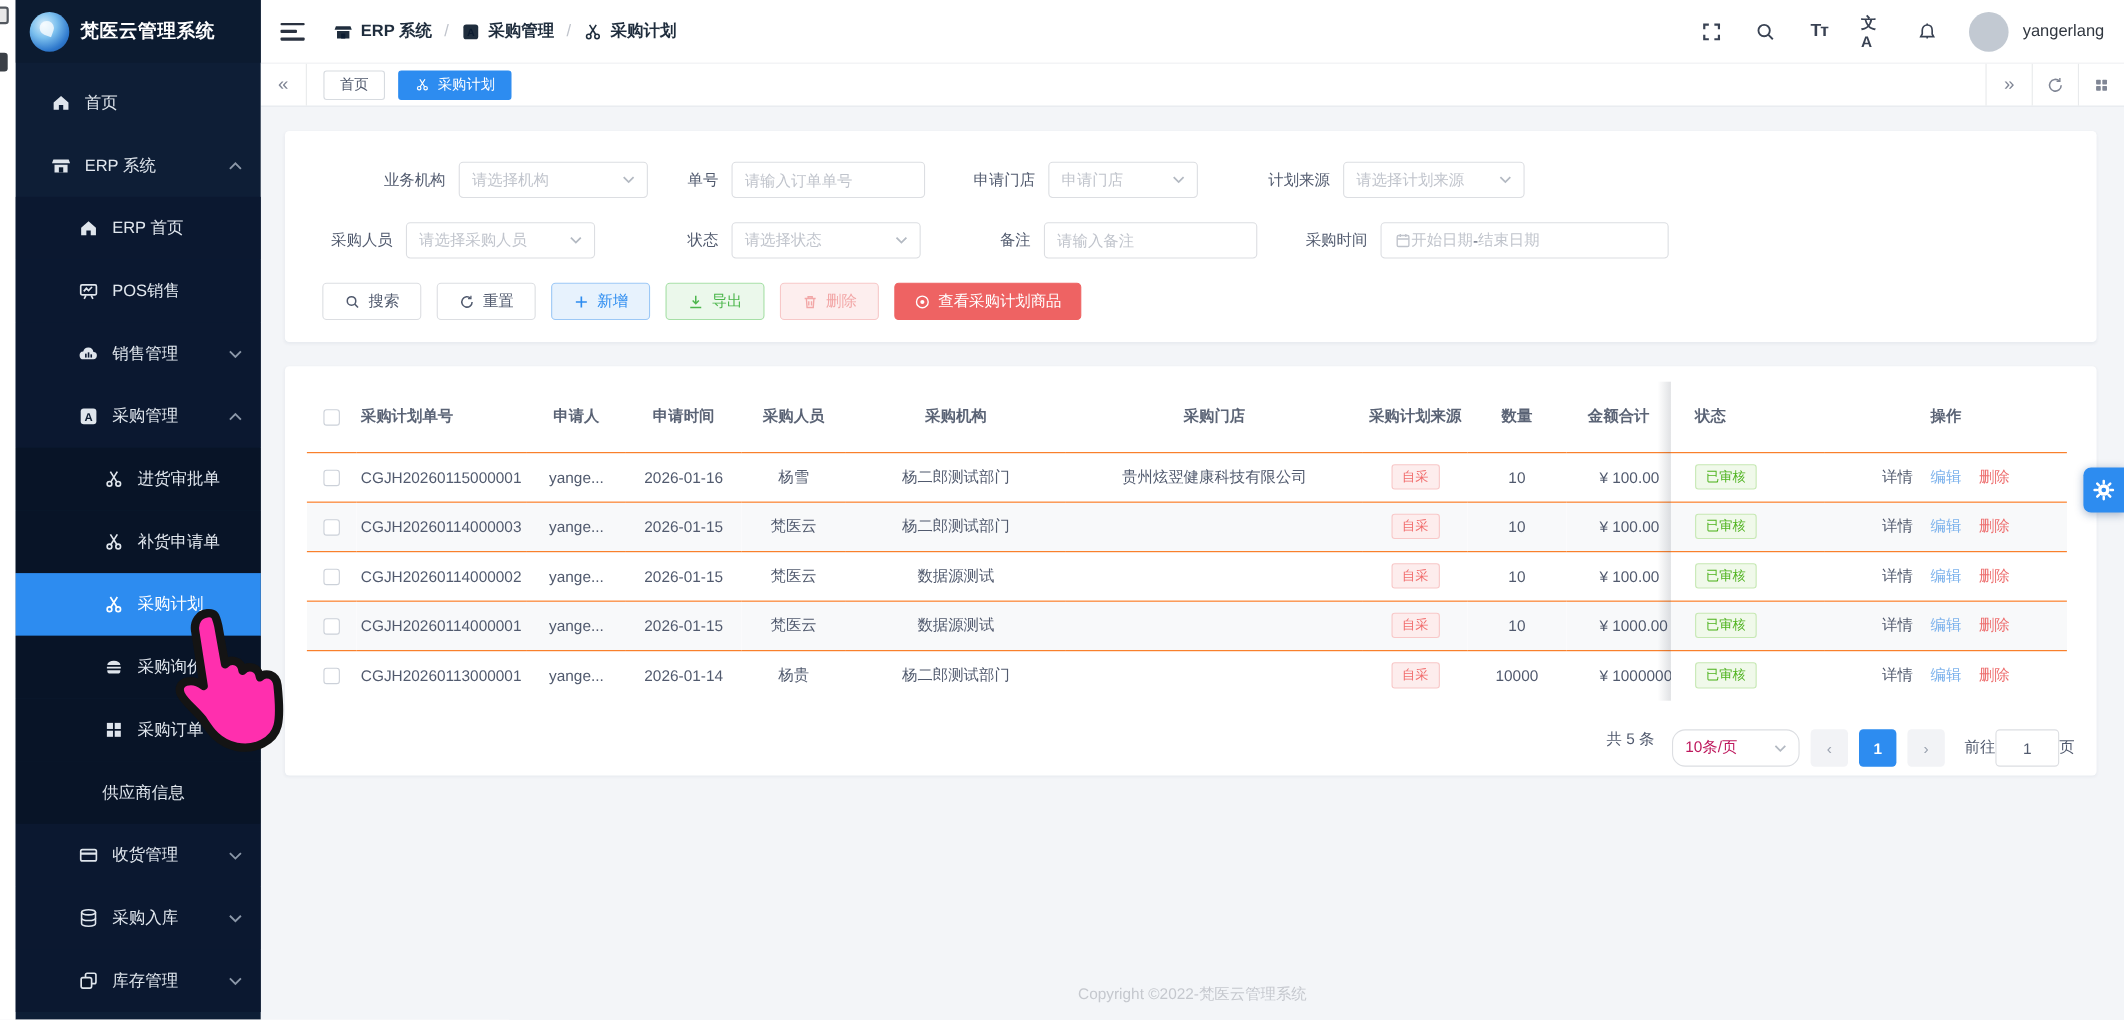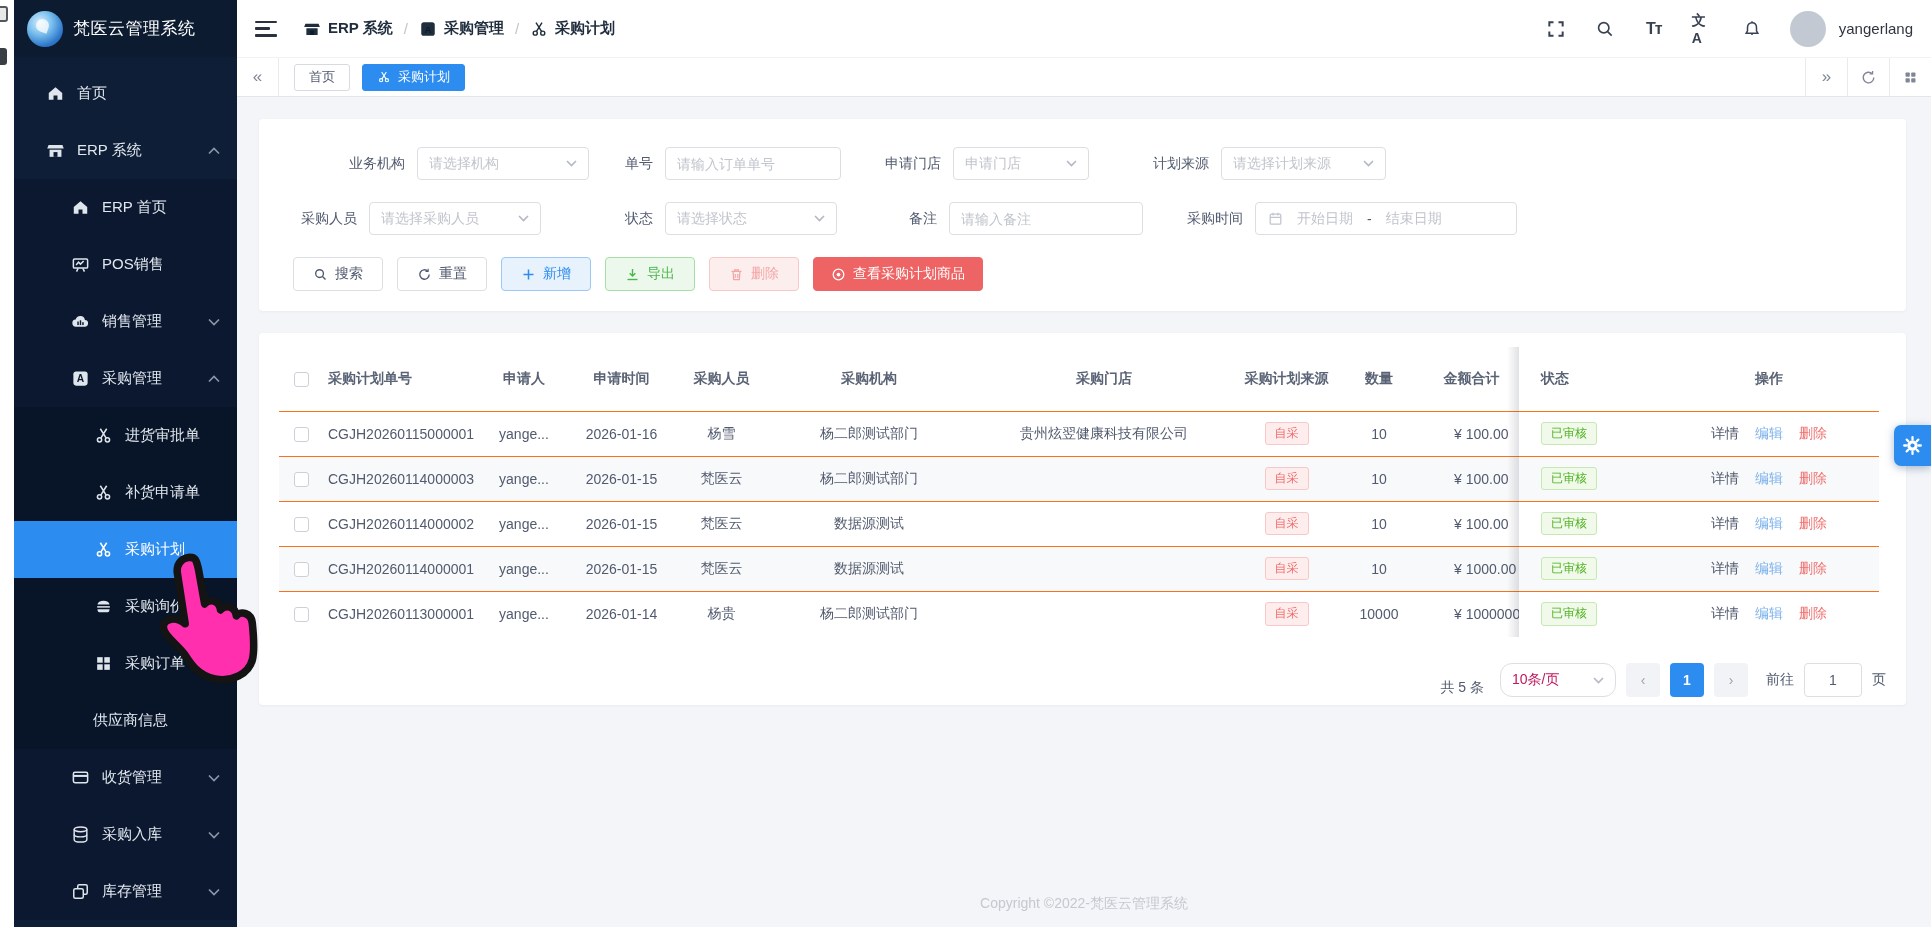--- a/index.html
+++ b/index.html
@@ -14,21 +14,21 @@
   
   .edge{position:absolute;left:0;top:0;width:14px;height:100%;background:#fff;z-index:5}
   .frag1{position:absolute;left:-4px;top:6px;width:12px;height:16px;border:2px solid #53585f;border-radius:3px;background:#e8e8e8}
   .frag2{position:absolute;left:-5px;top:48px;width:12px;height:17px;background:#3a3f46;border-radius:3px}
 
   
   .sidebar{position:absolute;left:14px;top:0;width:223px;height:100%;background:var(--side);z-index:4}
   .logo-bar{height:57px;display:flex;align-items:center;gap:10px;padding-left:13px;background:#0c1b30}
   .logo-img{width:36px;height:36px;border-radius:50%;background:radial-gradient(circle at 36% 32%,#d8eefb 0%,#7cc0ee 35%,#2e78cc 70%,#1b4e93 100%);position:relative;flex:0 0 auto}
   .logo-img::after{content:"";position:absolute;left:9px;top:8px;width:13px;height:13px;border-radius:50% 50% 0 50%;background:rgba(255,255,255,.75);transform:rotate(20deg)}
-  .logo-title{color:#fff;font-weight:normal;font-size:17px;letter-spacing:.5px}
+  .logo-title{color:#fff;font-weight:bold;font-size:17px;letter-spacing:.5px}
   .menu{padding-top:8px}
   .mi{height:57px;display:flex;align-items:center;color:#e1e7ee;font-size:15px;cursor:pointer;position:relative}
   .mi.l1{padding-left:31px}
   .mi.l2{padding-left:56px;background:var(--side2)}
   .mi.l3{padding-left:79px;background:var(--side3)}
   .mi .ic{width:20px;height:20px;margin-right:12px;color:#dfe5ec;display:inline-flex;align-items:center;justify-content:center;flex:0 0 auto}
   .mi .ic svg{width:19px;height:19px}
   .mi .chev{position:absolute;right:17px;color:#8b97a8;display:inline-flex}
   .mi.active{background:var(--blue)!important;color:#fff}
   .mi.active .ic{color:#fff}
@@ -66,21 +66,21 @@
   .content{position:absolute;left:237px;top:98px;right:0;bottom:0;background:#f3f5f8;overflow:hidden}
   .card{position:absolute;background:#fff;border-radius:4px;box-shadow:0 1px 3px rgba(15,35,70,.05)}
   .filter-card{left:22px;top:21px;right:25px;height:192px;padding:28px 0 0 34px}
   .frow{display:flex;align-items:center;height:33px;margin-bottom:22px}
   .fg{display:flex;align-items:center}
   .flabel{font-size:14px;color:#515a6e;margin-right:12px;text-align:right;flex:0 0 auto}
   .inp{height:33px;border:1px solid var(--bd);border-radius:4px;font-size:14px;color:#515a6e;padding:0 11px;outline:none;background:#fff;font-family:inherit}
   .inp::placeholder{color:var(--ph)}
   .sel{height:33px;border:1px solid var(--bd);border-radius:4px;display:flex;align-items:center;justify-content:space-between;padding:0 11px;font-size:14px;color:var(--ph);background:#fff;cursor:pointer}
   .sel .chv{display:inline-flex;color:#b3b9c2}
-  .dater{height:33px;width:262px;border:1px solid var(--bd);border-radius:4px;display:flex;align-items:center;gap:14px;padding:0 12px;font-size:14px;color:var(--ph);background:#fff;cursor:pointer}
+  .dater{height:33px;width:262px;border:1px solid var(--bd);border-radius:4px;display:flex;align-items:center;padding:0 12px;font-size:14px;color:var(--ph);background:#fff;cursor:pointer}
   .dater .dsep{color:#515a6e}
   .w176{width:176px}.w172{width:172px}.w136{width:136px}.w165{width:165px}.w170{width:170px}.w236{width:194px}
   .lw64{min-width:64px}.lw86{min-width:86px}.lw60{min-width:60px}.lw72{min-width:72px}
   .ml26{margin-left:26px}.ml40{margin-left:40px}.ml44{margin-left:44px}.ml48{margin-left:48px}.ml14{margin-left:14px}
 
   .btn-row{display:flex;align-items:center;margin-top:0}
   .btn{height:34px;border-radius:4px;font-size:14px;display:inline-flex;align-items:center;justify-content:center;gap:7px;border:1px solid var(--bd);background:#fff;color:#515a6e;padding:0 19px;margin-right:14px;cursor:pointer;font-family:inherit}
   .btn svg{width:15px;height:15px}
   .btn.add{background:#e7f2fd;border-color:#9cc8f6;color:var(--blue)}
   .btn.exp{background:#ebf8eb;border-color:#a6dfa6;color:#4cb64c}
@@ -98,26 +98,26 @@
   td.camt{text-align:left;padding-left:30px}
   th.cst,td.cst{text-align:left;padding-left:22px}
   .cb{display:inline-block;width:15px;height:15px;border:1px solid #ccd1d9;border-radius:3px;background:#fff;cursor:pointer;vertical-align:middle}
   .badge-src{display:inline-block;padding:3px 9px;font-size:12px;color:#f16c6c;background:#fdeded;border:1px solid #f8c8c8;border-radius:3px;line-height:1.3}
   .badge-st{display:inline-block;padding:3px 9px;font-size:12px;color:#4eb31e;background:#f0f9ea;border:1px solid #c6e8b3;border-radius:3px;line-height:1.3}
   .lk{cursor:pointer;margin:0 8px}
   .lk-detail{color:#515a6e}.lk-edit{color:#7cb2ec}.lk-del{color:#ee7070}
   .fixdiv{position:absolute;left:1228px;top:0;width:12px;height:290px;background:linear-gradient(to left,rgba(20,30,50,.13),rgba(20,30,50,0));pointer-events:none}
 
   
-  .pgn{position:absolute;right:20px;top:330px;display:flex;align-items:flex-end;font-size:14px;color:#515a6e}
+  .pgn{position:absolute;right:20px;top:330px;display:flex;align-items:flex-start;font-size:14px;color:#515a6e}
   .pgn .total{margin-right:16px}
   .psize{width:116px;height:34px;border:1px solid var(--bd);border-radius:12px;display:flex;align-items:center;justify-content:space-between;padding:0 11px;color:#be185d;cursor:pointer;background:#fff}
   .pnav{width:34px;height:34px;border-radius:4px;background:#f2f3f6;color:#9aa2af;display:flex;align-items:center;justify-content:center;margin-left:10px;cursor:pointer;font-size:14px}
   .pcur{width:34px;height:34px;border-radius:4px;background:var(--blue);color:#fff;display:flex;align-items:center;justify-content:center;margin-left:10px;font-weight:bold;cursor:pointer}
-  .goto{margin-left:18px;display:flex;align-items:center;gap:10px}
+  .goto{margin-left:18px;display:flex;align-items:center;gap:0}
   .ginp{width:58px;height:34px;border:1px solid var(--bd);border-radius:4px;text-align:center;font-size:14px;color:#515a6e;outline:none;font-family:inherit}
 
   .footer{position:absolute;left:0;right:0;bottom:14px;text-align:center;color:#c5c8ce;font-size:14px}
 
   
   .gear-btn{position:absolute;right:0;top:425px;width:37px;height:41px;background:var(--blue);border-radius:7px 0 0 7px;display:flex;align-items:center;justify-content:center;color:#fff;z-index:6;box-shadow:0 2px 8px rgba(20,60,120,.35);cursor:pointer}
   .gear-btn svg{width:21px;height:21px}
 
   
   .cursor-hand{position:absolute;left:152px;top:548px;width:116px;z-index:999;transform:rotate(-6deg);pointer-events:none}

